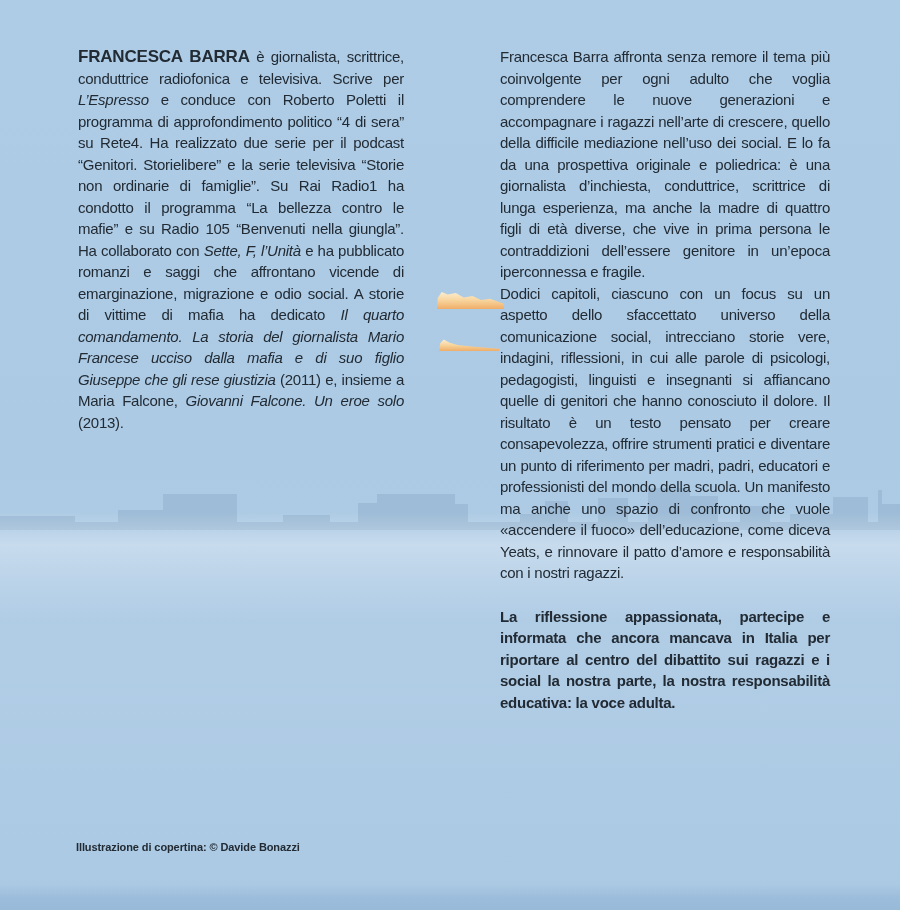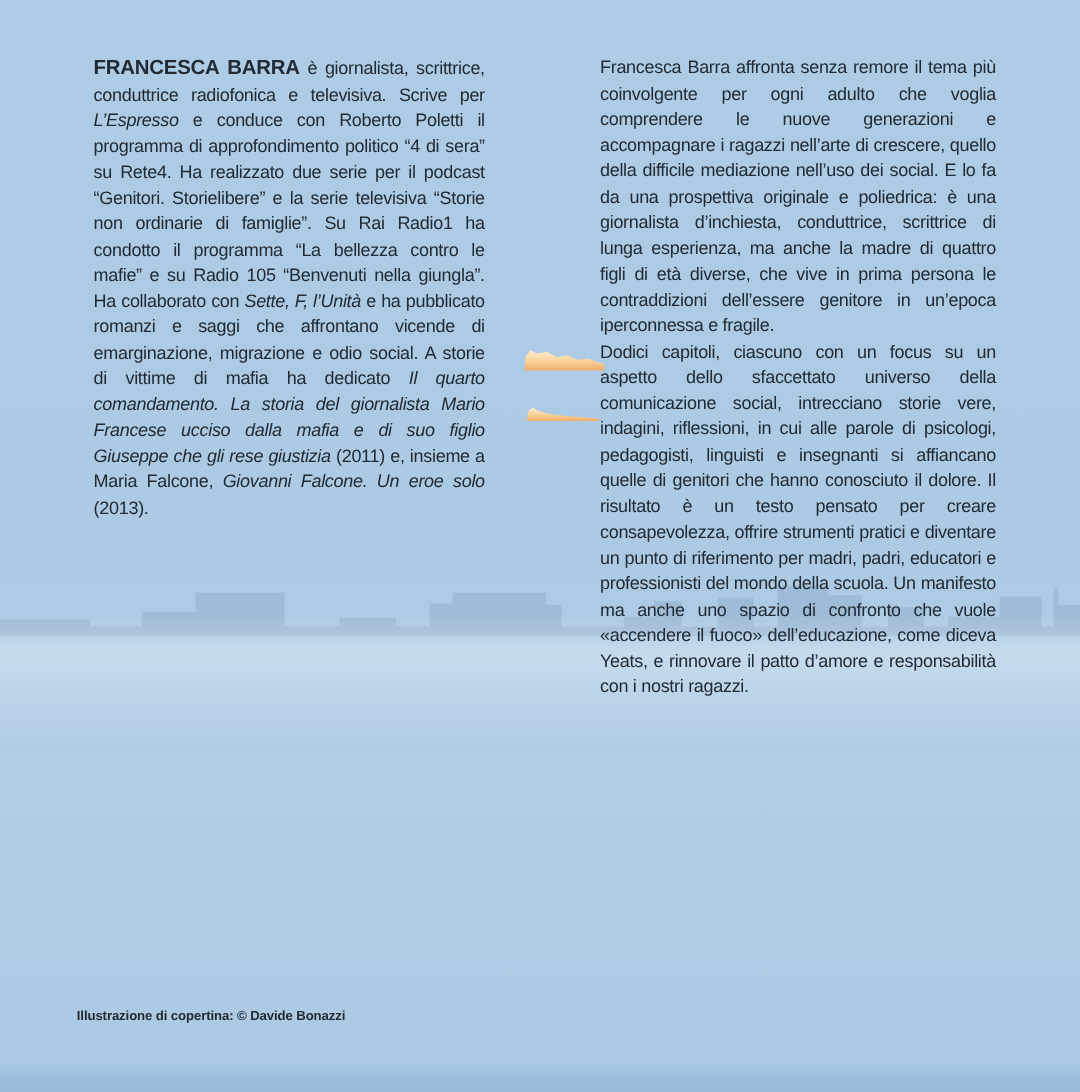--- a/index.html
+++ b/index.html
@@ -57,21 +57,21 @@
   .col-left{left:78px;width:326px;}
   .col-right{left:500px;width:330px;}
   .col p{margin:0;}
   .seg-bold{font-weight:700;font-size:17px;letter-spacing:-0.2px;}
   .seg-italic{font-style:italic;}
   .highlight{
     margin-top:22px !important;
     font-weight:700;
   }
   .credit{
-    position:absolute;left:64px;top:841px;
+    position:absolute;left:76px;top:841px;
     font-size:11px;font-weight:700;letter-spacing:-0.1px;
     color:var(--ink);
     text-align:center;
   }
 </style>
 </head>
 <body>
 
 <div class="page">
 
@@ -88,18 +88,19 @@
   <div class="cloud cloud-1"></div>
   <div class="cloud cloud-2"></div>
 
   <div class="col col-left">
     <p><span class="seg-bold">FRANCESCA BARRA </span><span class="seg-normal">è giornalista, scrittrice, conduttrice radiofonica e televisiva. Scrive per </span><span class="seg-italic">L’Espresso</span><span class="seg-normal"> e conduce con Roberto Poletti il programma di approfondimento politico “4 di sera” su Rete4. Ha realizzato due serie per il podcast “Genitori. Storielibere” e la serie televisiva “Storie non ordinarie di famiglie”. Su Rai Radio1 ha condotto il programma “La bellezza contro le mafie” e su Radio 105 “Benvenuti nella giungla”. Ha collaborato con </span><span class="seg-italic">Sette, F, l’Unità</span><span class="seg-normal"> e ha pubblicato romanzi e saggi che affrontano vicende di emarginazione, migrazione e odio social. A storie di vittime di mafia ha dedicato </span><span class="seg-italic">Il quarto comandamento. La storia del giornalista Mario Francese ucciso dalla mafia e di suo figlio Giuseppe che gli rese giustizia</span><span class="seg-normal"> (2011) e, insieme a Maria Falcone, </span><span class="seg-italic">Giovanni Falcone. Un eroe solo</span><span class="seg-normal"> (2013).</span></p>
   </div>
 
   <div class="col col-right">
     <p>Francesca Barra affronta senza remore il tema più coinvolgente per ogni adulto che voglia comprendere le nuove generazioni e accompagnare i ragazzi nell’arte di crescere, quello della difficile mediazione nell’uso dei social. E lo fa da una prospettiva originale e poliedrica: è una giornalista d’inchiesta, conduttrice, scrittrice di lunga esperienza, ma anche la madre di quattro figli di età diverse, che vive in prima persona le contraddizioni dell’essere genitore in un’epoca iperconnessa e fragile.</p>
     <p>Dodici capitoli, ciascuno con un focus su un aspetto dello sfaccettato universo della comunicazione social, intrecciano storie vere, indagini, riflessioni, in cui alle parole di psicologi, pedagogisti, linguisti e insegnanti si affiancano quelle di genitori che hanno conosciuto il dolore. Il risultato è un testo pensato per creare consapevolezza, offrire strumenti pratici e diventare un punto di riferimento per madri, padri, educatori e professionisti del mondo della scuola. Un manifesto ma anche uno spazio di confronto che vuole «accendere il fuoco» dell’educazione, come diceva Yeats, e rinnovare il patto d’amore e responsabilità con i nostri ragazzi.</p>
+    <p class="highlight">La riflessione appassionata, partecipe e informata che ancora mancava in Italia per riportare al centro del dibattito sui ragazzi e i social la nostra parte, la nostra responsabilità educativa: la voce adulta.</p>
   </div>
 
   <div class="credit">Illustrazione di copertina: © Davide Bonazzi</div>
 
   <div class="bottom-shade"></div>
 </div>
 
 </body></html>

